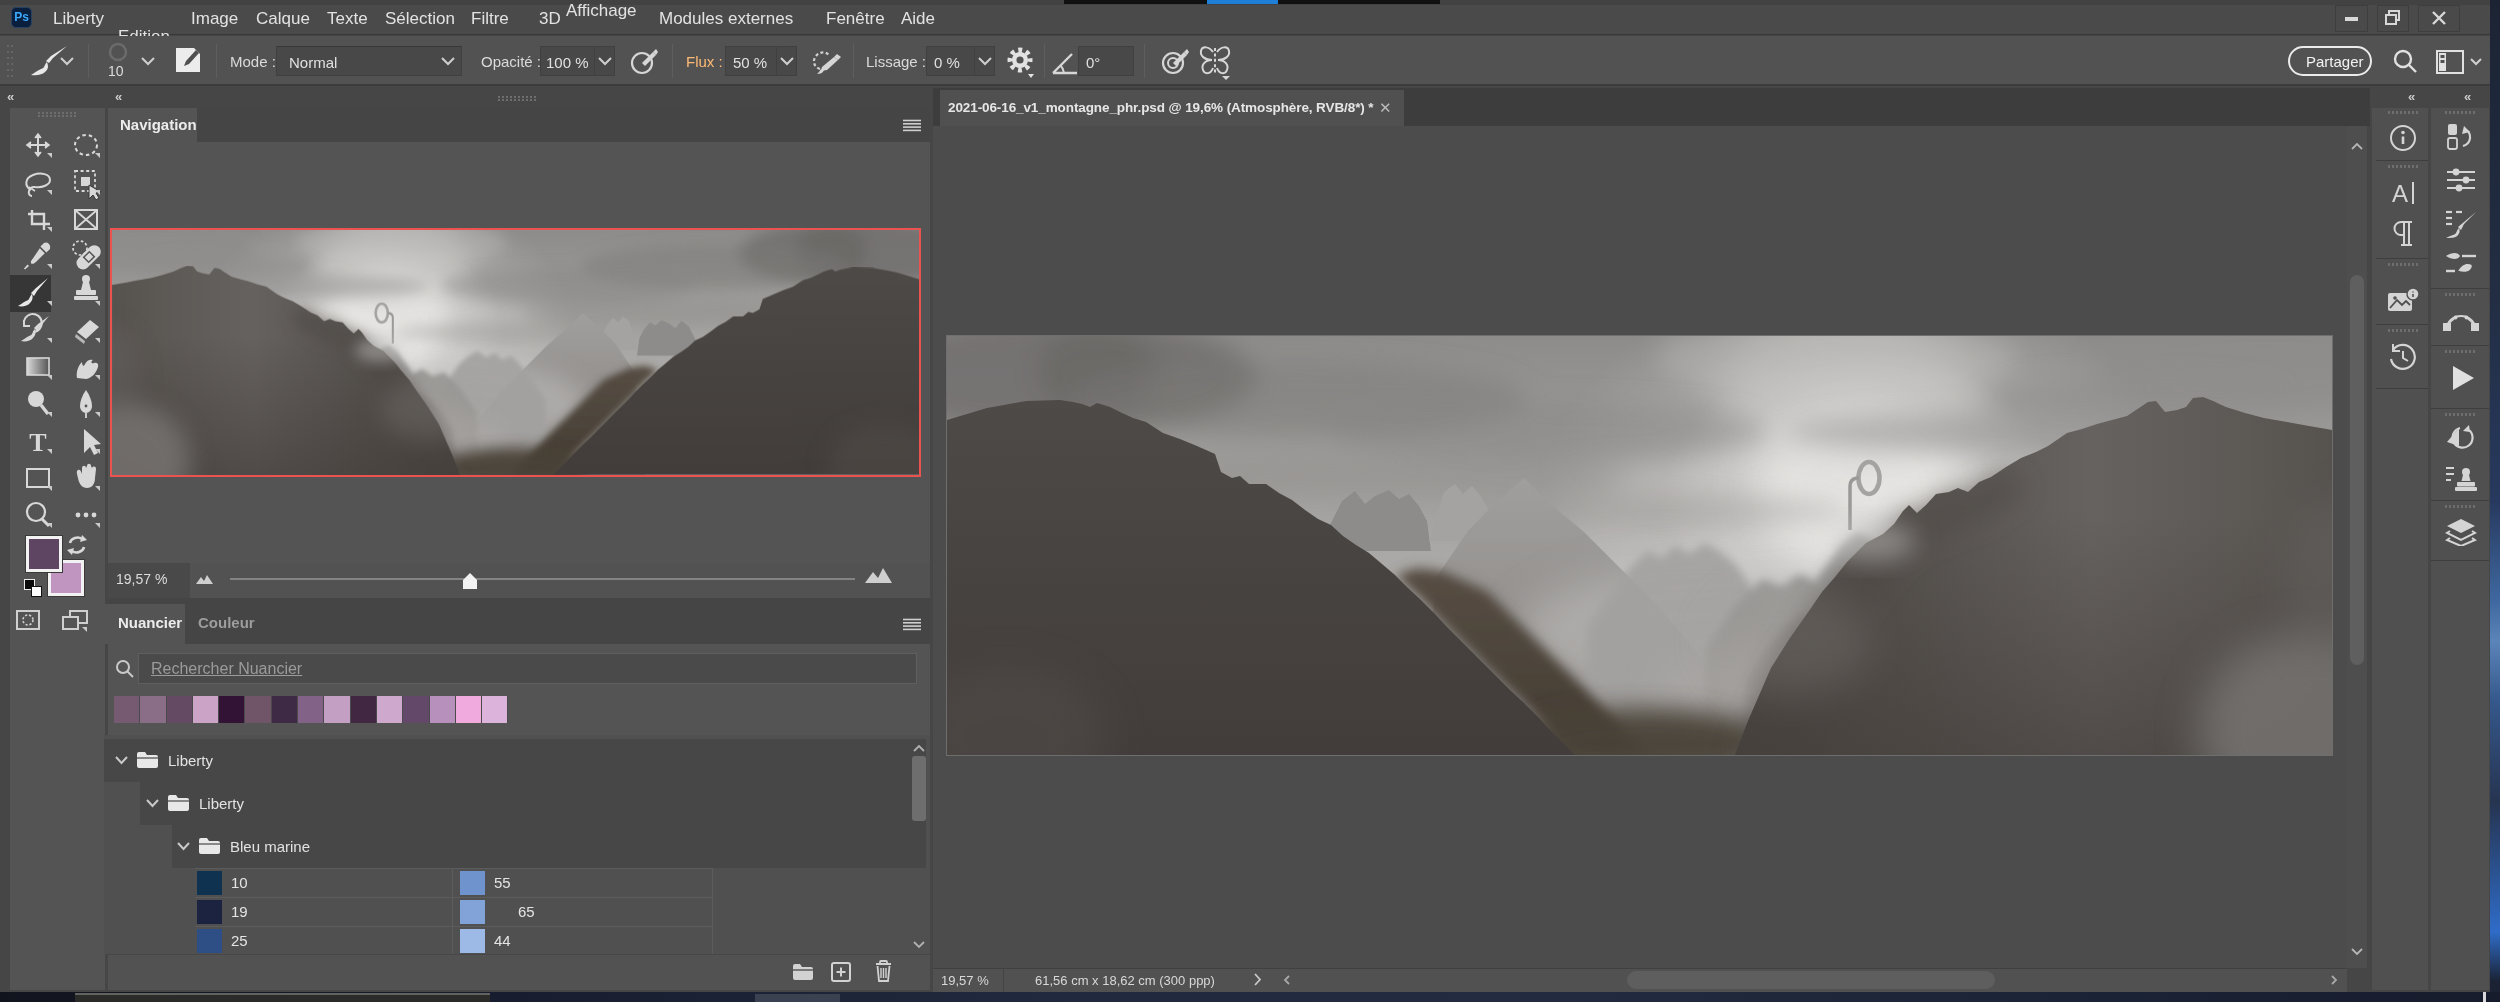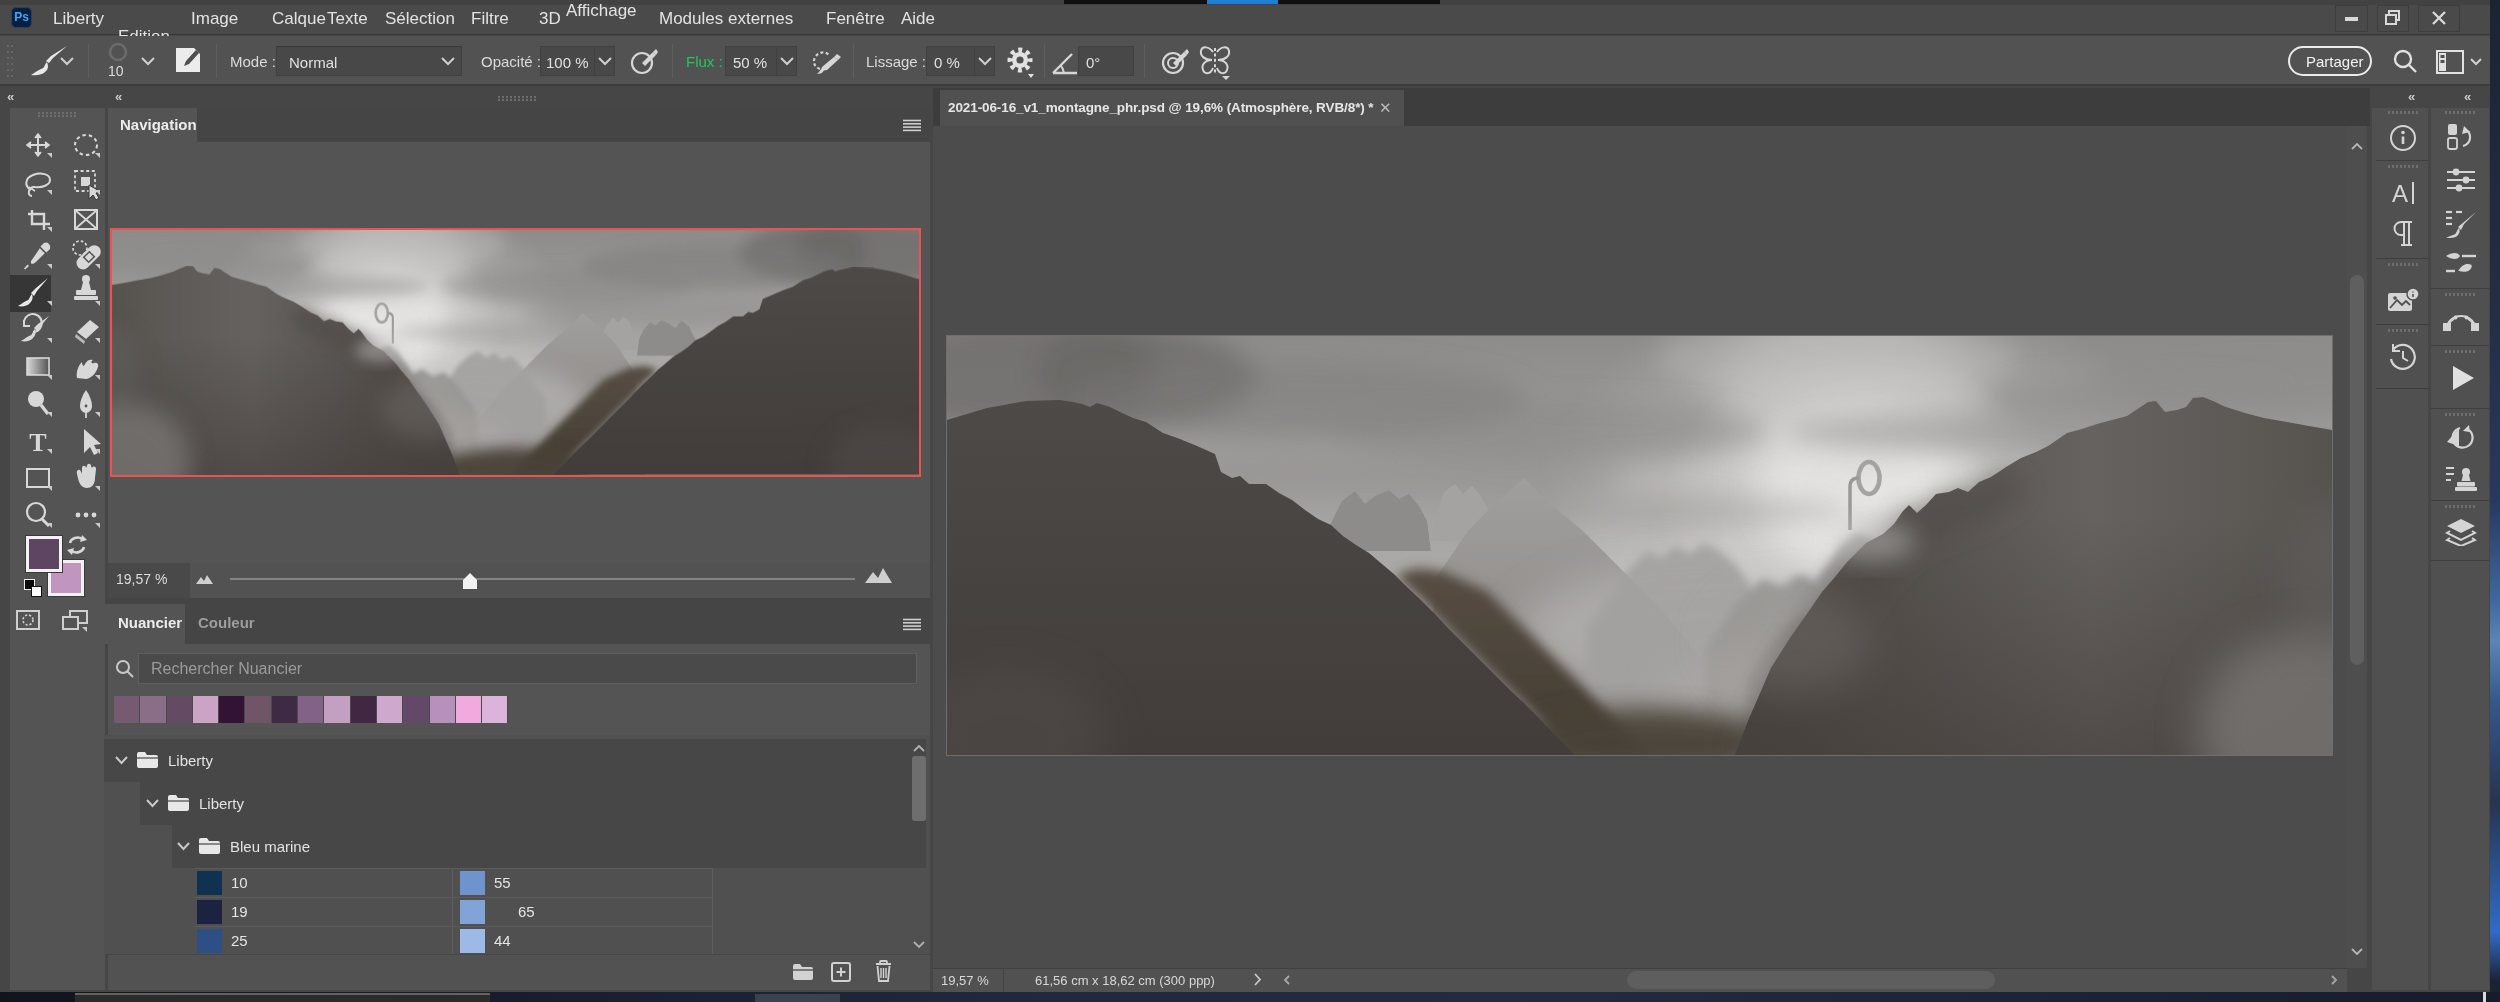--- a/index.html
+++ b/index.html
@@ -30,21 +30,21 @@
   <div class="abs" style="left:1064px;top:0;width:376px;height:4px;background:#101010;"></div>
   <div class="abs" style="left:1207px;top:0;width:71px;height:4px;background:#1f7fd6;"></div>
 
   <div class="abs" style="left:11px;top:7px;width:21px;height:21px;border-radius:5px;background:#0a1f3e;border:1px solid #28415f;
        color:#3aa9fe;font-size:12px;font-weight:bold;text-align:center;line-height:19px;">Ps</div>
 
   <div id="menus"></div>
   <div class="abs txt" style="left:53px;top:9px;">Liberty</div>
   <div class="abs txt" style="left:118px;top:27px;">Edition</div>
   <div class="abs txt" style="left:191px;top:9px;">Image</div>
-  <div class="abs txt" style="left:256px;top:9px;margin-left:16px;">Calque</div>
+  <div class="abs txt" style="left:256px;top:9px;">Calque</div>
   <div class="abs txt" style="left:327px;top:9px;">Texte</div>
   <div class="abs txt" style="left:385px;top:9px;">Sélection</div>
   <div class="abs txt" style="left:471px;top:9px;">Filtre</div>
   <div class="abs txt" style="left:539px;top:9px;">3D</div>
   <div class="abs txt" style="left:566px;top:1px;">Affichage</div>
   <div class="abs txt" style="left:659px;top:9px;">Modules externes</div>
   <div class="abs txt" style="left:826px;top:9px;">Fenêtre</div>
   <div class="abs txt" style="left:901px;top:9px;">Aide</div>
 
   <div class="abs" style="left:2335px;top:5px;width:33px;height:27px;border:1px solid #3e3e3e;"></div>
@@ -116,21 +116,21 @@
     <svg class="abs" style="left:597px;top:56px;" width="16" height="10" viewBox="0 0 16 10">
             <path d="M2 2 L8 8 L14 2" fill="none" stroke="#cfcfcf" stroke-width="2"></path>
           </svg>
 
     <svg class="abs" style="left:629px;top:47px;" width="30" height="30" viewBox="0 0 30 30">
       <circle cx="13" cy="16" r="10" fill="none" stroke="#d6d6d6" stroke-width="2.2"></circle>
       <path d="M13 16 L24 5 L27 8 L16 19 Z" fill="#d6d6d6"></path>
       <path d="M24 5 L27 2 L29 5 L27 8 Z" fill="#d6d6d6"></path>
     </svg>
     <div class="sep abs" style="left:672px;top:44px;height:34px;"></div>
-    <div class="abs txt" style="left:686px;top:53px;font-size:15px;color:#22c55e;">Flux :</div>
+    <div class="abs txt" style="left:686px;top:53px;font-size:15px;color:#fdba74;">Flux :</div>
     <div class="abs" style="left:725px;top:46px;width:52px;height:30px;background:#484848;border:1px solid #404040;"></div>
     <div class="abs txt" style="left:733px;top:54px;font-size:15px;color:#e0e0e0;">50 %</div>
     <div class="abs" style="left:777px;top:46px;width:20px;height:30px;background:#484848;border:1px solid #404040;border-left:none;"></div>
     <svg class="abs" style="left:779px;top:56px;" width="16" height="10" viewBox="0 0 16 10">
             <path d="M2 2 L8 8 L14 2" fill="none" stroke="#cfcfcf" stroke-width="2"></path>
           </svg>
 
     <svg class="abs" style="left:810px;top:47px;" width="32" height="30" viewBox="0 0 32 30">
       <path d="M10 22 C4 20 2 14 6 9 C9 5 15 4 19 8" fill="none" stroke="#d0d0d0" stroke-width="2.2" stroke-dasharray="3 2.4"></path>
       <path d="M12 20 L24 10 L28 13 L17 23 L11 24 Z" fill="#d6d6d6"></path>
@@ -560,21 +560,21 @@
           <line x1="0" y1="8.1" x2="18" y2="8.1"></line>
           <line x1="0" y1="11.4" x2="18" y2="11.4"></line>
         </g>
       </svg>
 
     <svg class="abs" style="left:115px;top:659px;" width="19" height="19" viewBox="0 0 19 19">
         <circle cx="8" cy="8" r="6" fill="none" stroke="#c9c9c9" stroke-width="2"></circle>
         <line x1="12.5" y1="12.5" x2="18" y2="18" stroke="#c9c9c9" stroke-width="2"></line>
       </svg>
     <div class="abs" style="left:138px;top:653px;width:779px;height:31px;background:#4a4a4a;border:1px solid #5f5f5f;"></div>
-    <div class="abs txt" style="left:151px;top:660px;font-size:16px;color:#9b9b9b;">Rechercher Nuancier</div>
+    <div class="abs txt" style="left:151px;top:660px;font-size:16px;color:#9b9b9b;text-decoration:underline;">Rechercher Nuancier</div>
 
     <div id="swstrip" class="abs" style="left:114px;top:696px;height:27px;display:flex;">
       <div style="width:26.3px;background:#755a72"></div>
         <div style="width:26.3px;background:#8a6d87"></div>
         <div style="width:26.3px;background:#654a63"></div>
         <div style="width:26.3px;background:#cba3c7"></div>
         <div style="width:26.3px;background:#321335"></div>
         <div style="width:26.3px;background:#705468"></div>
         <div style="width:26.3px;background:#3f2a46"></div>
         <div style="width:26.3px;background:#826387"></div>

